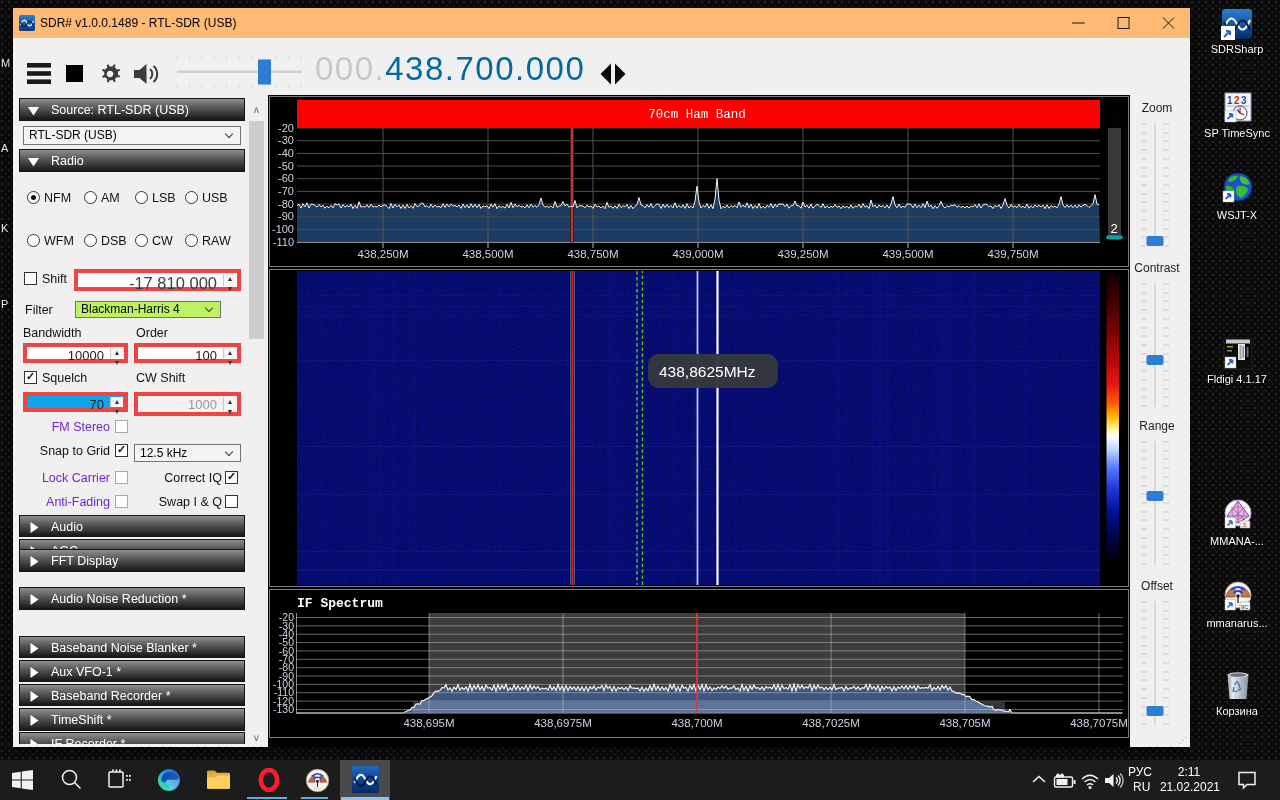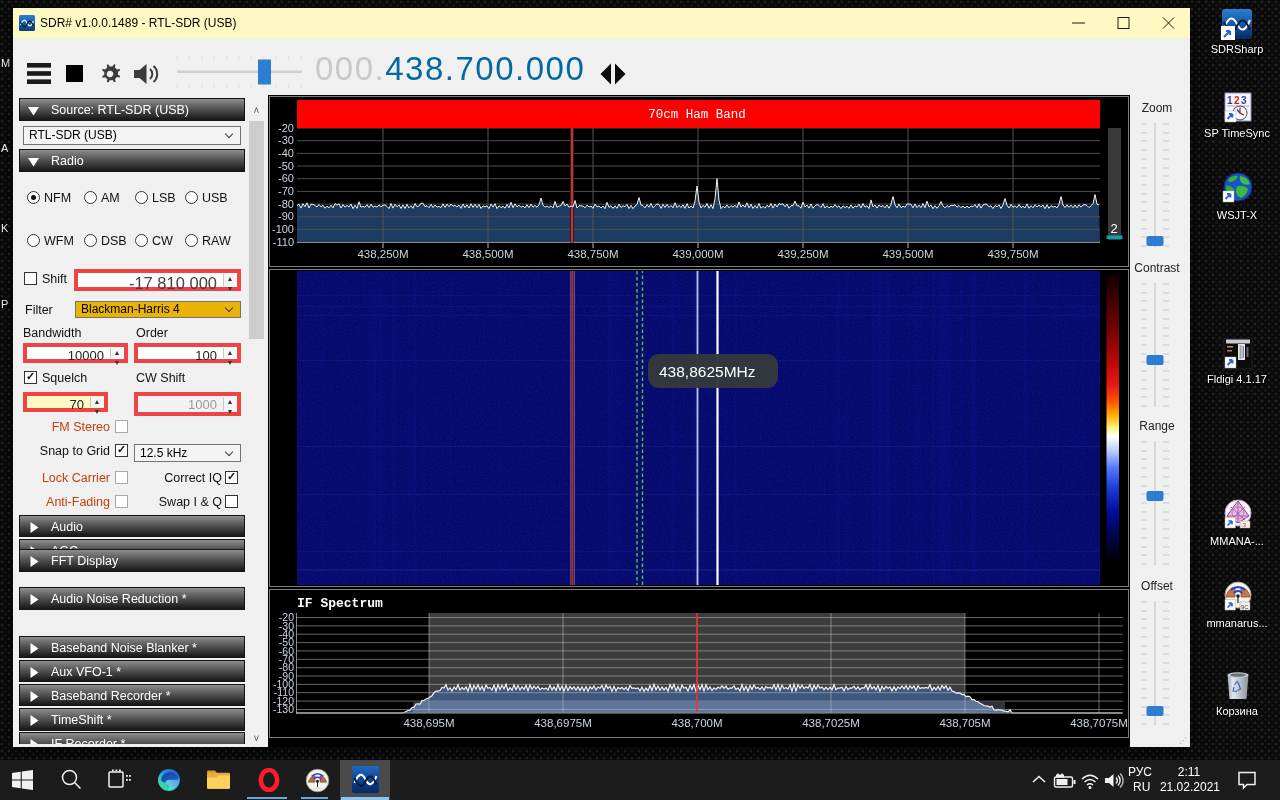--- a/index.html
+++ b/index.html
@@ -14,21 +14,21 @@
 .hdr .txt{position:absolute;left:31px;top:1px}
 .combo{position:absolute;border:1px solid #737373;background:#fff;font-size:12px;color:#000;line-height:15px;padding-left:5px}
 .combo .chev{position:absolute;right:8px;width:6px;height:6px;border-right:1.5px solid #3c3c3c;border-bottom:1.5px solid #3c3c3c;transform:rotate(45deg)}
 .numin{position:absolute;border:4px solid #ef4444;background:#fff;font-size:13px;color:#000;text-align:right}
 .spin{position:absolute;right:1px;top:1px;width:13px;bottom:1px;border-left:1px solid #c8c8c8;background:#f6f6f6;font-size:7px;color:#333;text-align:center;line-height:10px}
 .cb{position:absolute;width:13px;height:13px;border:1px solid #333;background:#fff}
 .cbg{border-color:#a8a8a8}
 .ck{position:absolute;left:1px;top:-2px;font-size:11px;font-weight:bold;color:#111}
 .rad{position:absolute;width:13px;height:13px;border:1px solid #333;border-radius:50%;background:#fff}
 .lbl{position:absolute;font-size:12.5px;color:#111;white-space:nowrap}
-.glbl{color:#c2410c}
+.glbl{color:#6d28d9}
 .slab{position:absolute;font-size:12px;color:#222;width:60px;text-align:center;white-space:nowrap}
 </style></head><body>
 <div id="desk"></div>
 
 <div class="abs" style="left:1px;top:57px;color:#fff;font-size:11px;text-shadow:1px 1px 2px #000">M</div>
 <div class="abs" style="left:1px;top:142px;color:#fff;font-size:11px;text-shadow:1px 1px 2px #000">A</div>
 <div class="abs" style="left:1px;top:222px;color:#fff;font-size:11px;text-shadow:1px 1px 2px #000">K</div>
 <div class="abs" style="left:1px;top:298px;color:#fff;font-size:11px;text-shadow:1px 1px 2px #000">P</div>
 
 <div class="abs" style="left:1221px;top:8px"><svg width="32" height="32" viewBox="0 0 32 32">
@@ -125,21 +125,21 @@
         </linearGradient>
       </defs>
       <path d="M3.5 6 L24.5 6 L22.5 30 L5.5 30 Z" fill="url(#bing)"></path>
       <ellipse cx="14" cy="6" rx="10.5" ry="2.8" fill="#c8d0da"></ellipse>
       <ellipse cx="14" cy="6" rx="8" ry="1.8" fill="#6a727c"></ellipse>
       <path d="M10.5 16 L13 12.5 L15.5 16 M13.8 13 L16.5 20 L13.5 21.5 M10 18 L9 22 L13 22.5" stroke="#3a62b0" stroke-width="1.1" fill="none"></path>
     </svg></div>
 <div class="dlab" style="left:1192px;top:705px">Корзина</div>
 
 <div class="abs" style="left:13px;top:8px;width:1177px;height:739px;background:#f0f0f0;box-shadow:0 3px 14px rgba(0,0,0,0.65)">
-  <div class="abs" style="left:0;top:0;width:1177px;height:30px;background:#fef9c3">
+  <div class="abs" style="left:0;top:0;width:1177px;height:30px;background:#fdba74">
     <svg class="abs" style="left:6px;top:7px" width="16" height="16" viewBox="0 0 32 32">
         <defs>
           <linearGradient id="tb1" x1="0" y1="0" x2="0" y2="1">
             <stop offset="0" stop-color="#2a7fd0"></stop>
             <stop offset="1" stop-color="#0a3a80"></stop>
           </linearGradient>
         </defs>
         <rect width="32" height="32" rx="3" fill="url(#tb1)"></rect>
         <path d="M3 20 C8 8 12 8 16 16 C20 24 24 24 29 12" fill="none" stroke="#fff" stroke-width="2.5"></path>
         <path d="M3 14 C8 26 12 26 16 18 C20 10 24 10 29 22" fill="none" stroke="#0a1a3a" stroke-width="2.5"></path>
@@ -229,31 +229,31 @@
       <div class="rad" style="left:71px;top:139px"></div>
       <div class="lbl" style="left:88px;top:139px">DSB</div>
       <div class="rad" style="left:122px;top:139px"></div>
       <div class="lbl" style="left:139px;top:139px">CW</div>
       <div class="rad" style="left:172px;top:139px"></div>
       <div class="lbl" style="left:189px;top:139px">RAW</div>
       <div class="cb" style="left:11px;top:177px"></div>
       <div class="lbl" style="left:29px;top:177px">Shift</div>
       <div class="numin" style="left:61px;top:174px;width:167px;height:22px;background:#fff;color:#414141;font-size:16.5px;line-height:20px;padding-right:20px">-17 810 000<div class="spin">▲<br>▼</div></div>
       <div class="lbl" style="left:12px;top:208px">Filter</div>
-      <div class="combo" style="left:62px;top:206px;width:166px;height:17px;background:#eab308;line-height:15px"><span>Blackman-Harris 4</span><span class="chev" style="top:3px"></span></div>
+      <div class="combo" style="left:62px;top:206px;width:146px;height:17px;background:#bef264;line-height:15px"><span>Blackman-Harris 4</span><span class="chev" style="top:3px"></span></div>
       <div class="lbl" style="left:10px;top:231px">Bandwidth</div>
       <div class="lbl" style="left:123px;top:231px">Order</div>
       <div class="numin" style="left:10px;top:248px;width:105px;height:20px;background:#fff;color:#222;font-size:13px;line-height:18px;padding-right:20px">10000<div class="spin">▲<br>▼</div></div>
       <div class="numin" style="left:121px;top:248px;width:107px;height:20px;background:#fff;color:#222;font-size:13px;line-height:18px;padding-right:20px">100<div class="spin">▲<br>▼</div></div>
       <div class="cb" style="left:11px;top:276px">
         <span class="ck">✓</span>
       </div>
       <div class="lbl" style="left:29px;top:276px">Squelch</div>
       <div class="lbl" style="left:123px;top:276px">CW Shift</div>
-      <div class="numin" style="left:10px;top:297px;width:85px;height:20px;background:#fef9c3;color:#222;font-size:13px;line-height:18px;padding-right:20px">70<div class="spin">▲<br>▼</div></div>
+      <div class="numin" style="left:10px;top:297px;width:105px;height:20px;background:#0ea5e9;color:#222;font-size:13px;line-height:18px;padding-right:20px">70<div class="spin">▲<br>▼</div></div>
       <div class="numin" style="left:121px;top:297px;width:107px;height:24px;background:#f2f2f2;color:#9a9a9a;font-size:13px;line-height:18px;padding-right:20px">1000<div class="spin">▲<br>▼</div></div>
       <div class="lbl glbl" style="right:158px;top:325px">FM Stereo</div>
       <div class="cb cbg" style="left:102px;top:325px"></div>
       <div class="lbl" style="right:158px;top:349px">Snap to Grid</div>
       <div class="cb" style="left:102px;top:349px">
         <span class="ck">✓</span>
       </div>
       <div class="lbl" style="left:123px;top:350px">Step Size</div>
       <div class="combo" style="left:121px;top:349px;width:107px;height:18px;background:#f4f4f4;line-height:16px"><span>12.5 kHz</span><span class="chev" style="top:4px"></span></div>
       <div class="lbl glbl" style="right:158px;top:376px">Lock Carrier</div>

